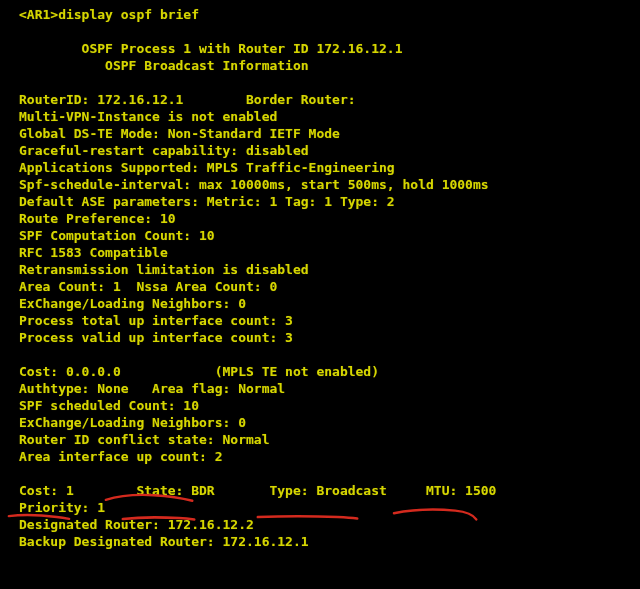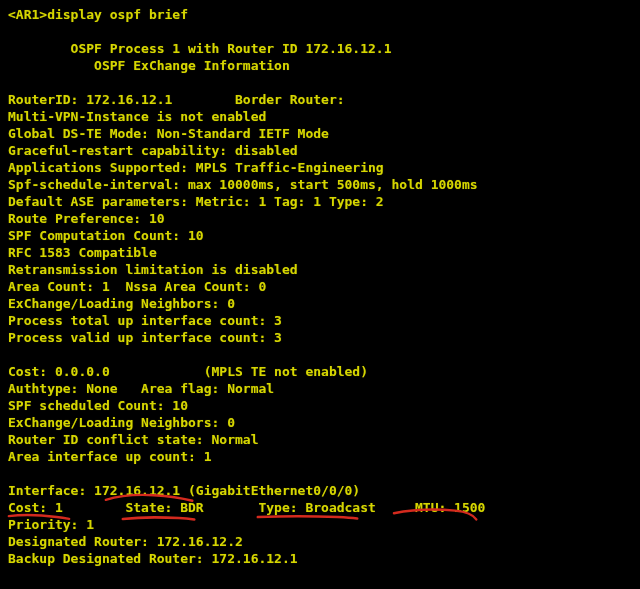--- a/index.html
+++ b/index.html
@@ -34,21 +34,21 @@
     left: 0;
     top: 6px;
     width: 640px;
   }
 
   .term-line {
     display: block;
     height: 17px;
     line-height: 17px;
     white-space: pre;
-    padding-left: 8px;
+    padding-left: 19px;
     color: #d6d600;
     font-family: "DejaVu Sans Mono", "Liberation Mono", monospace;
     font-size: 13px;
     font-weight: bold;
     text-shadow: 0 0 1px rgba(200,200,0,0.35);
   }
 
   .term-line.blank {
     color: transparent;
   }
@@ -73,21 +73,21 @@
 </style>
 </head>
 <body>
 
 <div id="terminal">
 
   <div id="screen-lines">
     <span class="term-line">&lt;AR1&gt;display ospf brief</span>
     <span class="term-line blank"></span>
     <span class="term-line">        OSPF Process 1 with Router ID 172.16.12.1</span>
-    <span class="term-line">           OSPF ExChange Information</span>
+    <span class="term-line">           OSPF Broadcast Information</span>
     <span class="term-line blank"></span>
     <span class="term-line">RouterID: 172.16.12.1        Border Router:</span>
     <span class="term-line">Multi-VPN-Instance is not enabled</span>
     <span class="term-line">Global DS-TE Mode: Non-Standard IETF Mode</span>
     <span class="term-line">Graceful-restart capability: disabled</span>
     <span class="term-line">Applications Supported: MPLS Traffic-Engineering</span>
     <span class="term-line">Spf-schedule-interval: max 10000ms, start 500ms, hold 1000ms</span>
     <span class="term-line">Default ASE parameters: Metric: 1 Tag: 1 Type: 2</span>
     <span class="term-line">Route Preference: 10</span>
     <span class="term-line">SPF Computation Count: 10</span>
@@ -96,23 +96,22 @@
     <span class="term-line">Area Count: 1  Nssa Area Count: 0</span>
     <span class="term-line">ExChange/Loading Neighbors: 0</span>
     <span class="term-line">Process total up interface count: 3</span>
     <span class="term-line">Process valid up interface count: 3</span>
     <span class="term-line blank"></span>
     <span class="term-line">Cost: 0.0.0.0            (MPLS TE not enabled)</span>
     <span class="term-line">Authtype: None   Area flag: Normal</span>
     <span class="term-line">SPF scheduled Count: 10</span>
     <span class="term-line">ExChange/Loading Neighbors: 0</span>
     <span class="term-line">Router ID conflict state: Normal</span>
-    <span class="term-line">Area interface up count: 1</span>
+    <span class="term-line">Area interface up count: 2</span>
     <span class="term-line blank"></span>
-    <span class="term-line">Interface: 172.16.12.1 (GigabitEthernet0/0/0)</span>
     <span class="term-line">Cost: 1        State: BDR       Type: Broadcast     MTU: 1500</span>
     <span class="term-line">Priority: 1</span>
     <span class="term-line">Designated Router: 172.16.12.2</span>
     <span class="term-line">Backup Designated Router: 172.16.12.1</span>
 
   </div>
 
   <div id="annotations">
     <div class="annot-underline" id="annot-0" style="left: 104px; top: 492px;">
       <svg width="92" height="12" viewBox="0 0 100 12">

